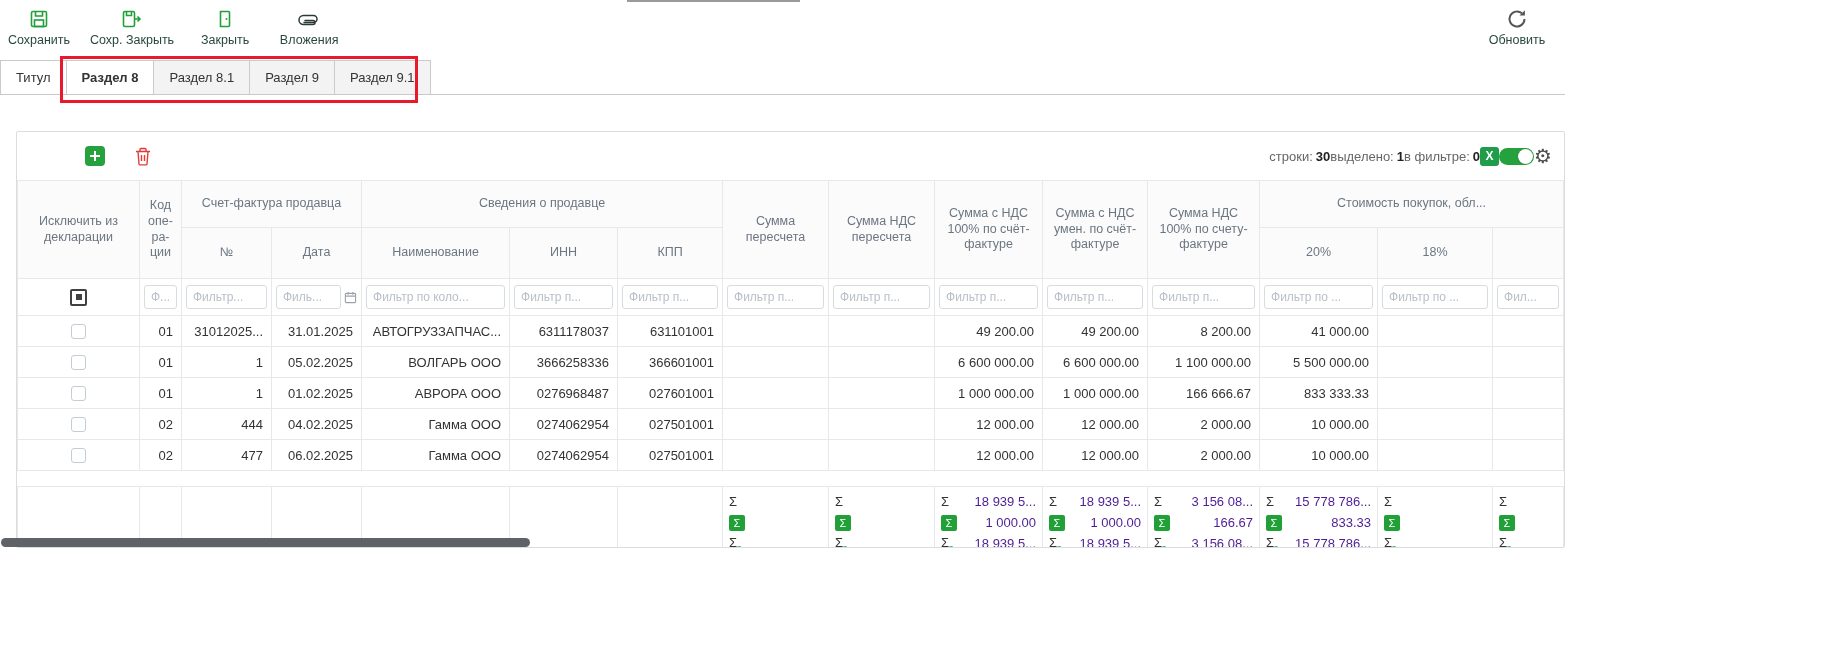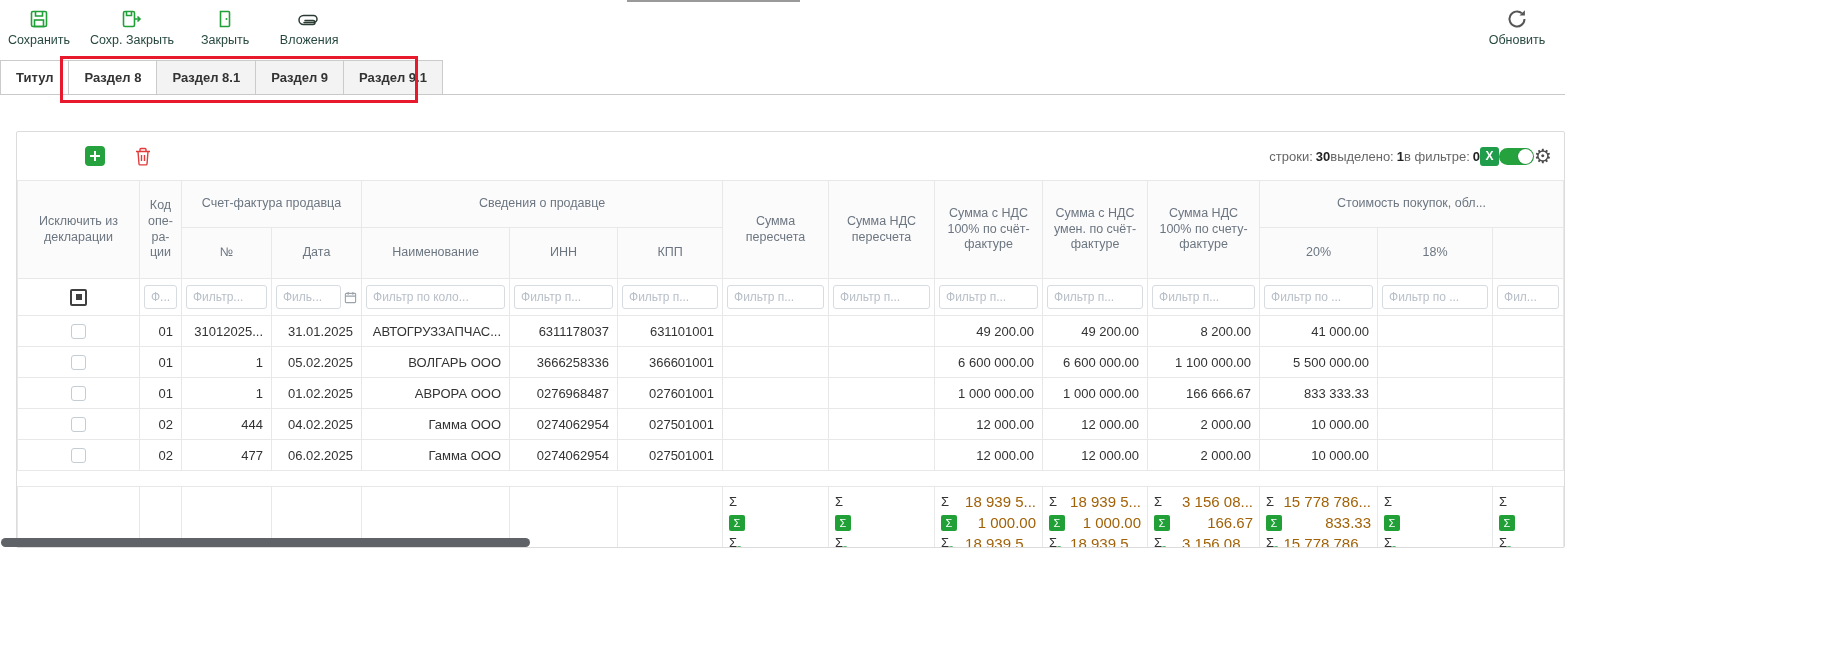--- a/index.html
+++ b/index.html
@@ -11,21 +11,21 @@
   .toolbar{position:absolute;left:0;top:5px;width:1556px;height:52px;display:flex;align-items:flex-start;padding-left:6px;box-sizing:border-box;}
   .tool-btn{display:flex;flex-direction:column;align-items:center;gap:3px;min-width:66px;margin-right:18px;cursor:pointer;padding-top:3px;}
   .tool-btn .ticon{height:22px;display:flex;align-items:center;justify-content:center;}
   .tool-btn .tlabel{font-size:12.5px;color:#27483f;white-space:nowrap;}
   .tool-btn.refresh{margin-left:auto;margin-right:6px;}
 
   
   .tabbar{position:absolute;left:0;top:60px;width:1565px;height:34px;border-bottom:1px solid #c9c9c9;}
   .tabs{display:flex;height:34px;}
   .tab{box-sizing:border-box;height:34px;padding:0 15px;display:flex;align-items:center;font-size:13px;color:#333;
-       background:#f3f3f3;border:1px solid #cbcbcb;border-bottom:none;white-space:nowrap;cursor:pointer;font-weight:bold;}
+       background:#f3f3f3;border:1px solid #cbcbcb;border-bottom:none;white-space:nowrap;cursor:pointer;}
   .tab + .tab{margin-left:-1px;}
   .tab.white{background:#fff;}
   .tab.active{background:#fff;font-weight:700;}
   .redbox{position:absolute;left:60px;top:-4px;width:352px;height:41px;border:3px solid #e8192c;pointer-events:none;z-index:5;}
 
   
   .loadrow{position:absolute;left:140px;top:100px;}
   .loadbtn{width:256px;height:29px;background:#fafafa;border:1px solid #cfcfcf;border-radius:2px;
            font-family:inherit;font-size:13px;font-weight:700;color:#333;cursor:pointer;}
 
@@ -62,21 +62,21 @@
   tr.data td{height:30px;padding:0 8px;white-space:nowrap;}
   td.al{text-align:right;} td.ar{text-align:right;} td.ac{text-align:center;}
   tr.spacer td{height:13px;border:none;}
   tr.sumrow td{height:76px;vertical-align:top;padding:4px 6px 0 6px;}
   .sline{display:flex;justify-content:space-between;align-items:center;height:21px;gap:4px;}
   .sg{font-size:13px;color:#333;}
   .sbadge{flex:0 0 auto;width:16px;height:16px;background:#21a038;border-radius:2px;color:#fff;font-size:11px;
           display:flex;align-items:center;justify-content:center;}
   .sgt{font-size:13px;color:#333;white-space:nowrap;}
   .sgt sub{color:#21a038;font-size:9px;}
-  .sval{font-size:15px;color:#a16207;white-space:nowrap;overflow:hidden;}
+  .sval{font-size:13px;color:#4c1d95;white-space:nowrap;overflow:hidden;}
 
   .hscroll-thumb{position:absolute;left:1px;top:538px;width:529px;height:9px;background:#5f6368;border-radius:5px;cursor:pointer;}
 </style>
 </head>
 <body>
 
 <div class="page">
   <div class="top-line"></div>
 
   <div class="toolbar">

